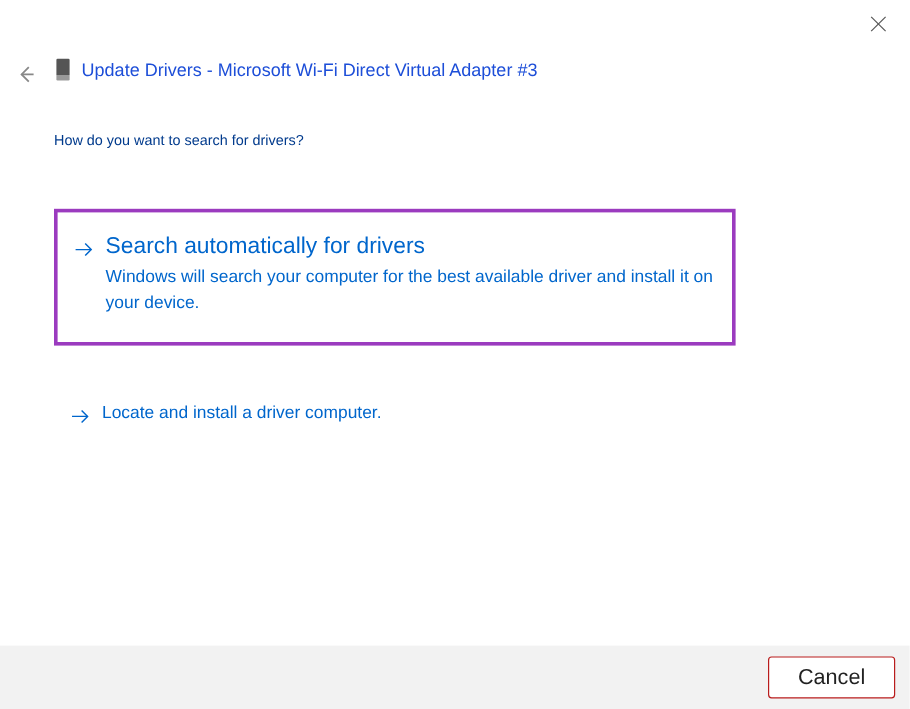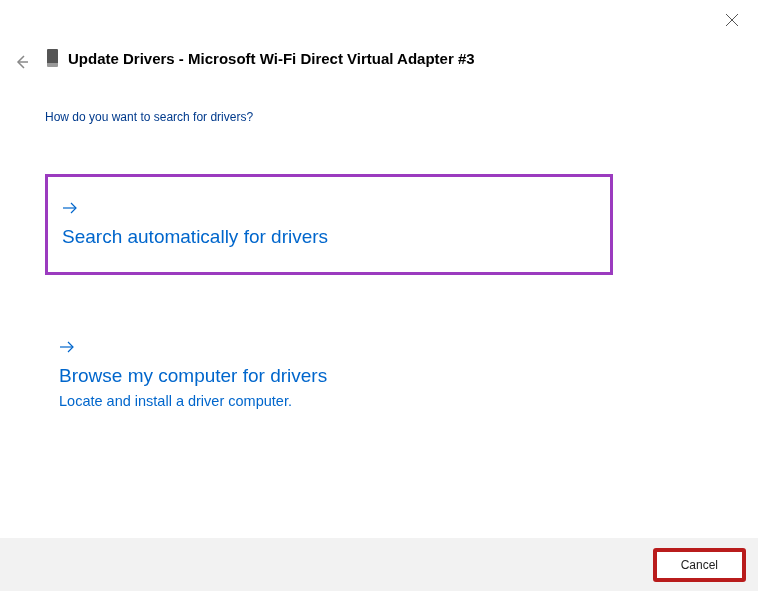--- a/index.html
+++ b/index.html
@@ -50,22 +50,22 @@
       gap: 10px;
     }
     .device-icon {
       width: 11px;
       height: 18px;
       background: linear-gradient(to bottom, #555 0%, #555 75%, #999 75%, #999 100%);
       border-radius: 1px;
     }
     .header-title {
       font-size: 15px;
-      color: #000000;
-      font-weight: 700;
+      color: #1d4ed8;
+      font-weight: 400;
     }
     .question {
       position: absolute;
       top: 110px;
       left: 45px;
       font-size: 12px;
       color: #003A8C;
       font-weight: 400;
     }
     .option {
@@ -80,21 +80,20 @@
       border: 3px solid #9B3BBF;
     }
     .option-2 {
       top: 316px;
       width: 568px;
     }
     .option-row {
       display: flex;
       align-items: flex-start;
       gap: 10px;
-      flex-direction: column;
     }
     .arrow-icon {
       width: 16px;
       height: 16px;
       margin-top: 5px;
       color: #0066CC;
       flex-shrink: 0;
     }
     .arrow-icon svg {
       width: 100%;
@@ -122,24 +121,24 @@
       right: 0;
       height: 53px;
       background: #F2F2F2;
       display: flex;
       align-items: center;
       justify-content: flex-end;
       padding-right: 12px;
     }
     .cancel-btn {
       background: #ffffff;
-      border: 4px solid #b91c1c;
+      border: 1px solid #b91c1c;
       border-radius: 3px;
       padding: 6px 24px;
-      font-size: 12px;
+      font-size: 18px;
       font-family: inherit;
       color: #222;
       cursor: pointer;
     }
   </style>
 </head>
 <body>
 
 <div class="close-btn">
   <svg viewBox="0 0 16 16">
@@ -165,34 +164,34 @@
 <div class="option option-1">
   <div class="option-row">
     <div class="arrow-icon">
       <svg viewBox="0 0 16 16">
         <line x1="1" y1="8" x2="14" y2="8" stroke="currentColor" stroke-width="1.2"></line>
         <path d="M9 3 L14 8 L9 13" stroke="currentColor" stroke-width="1.2" fill="none"></path>
       </svg>
     </div>
     <div class="option-text">
       <div class="option-title">Search automatically for drivers</div>
+      <div class="option-desc">Windows will search your computer for the best available driver and install it on your device.</div>
     </div>
   </div>
 </div>
 
 <div class="option option-2">
   <div class="option-row">
     <div class="arrow-icon">
       <svg viewBox="0 0 16 16">
         <line x1="1" y1="8" x2="14" y2="8" stroke="currentColor" stroke-width="1.2"></line>
         <path d="M9 3 L14 8 L9 13" stroke="currentColor" stroke-width="1.2" fill="none"></path>
       </svg>
     </div>
     <div class="option-text">
-      <div class="option-title">Browse my computer for drivers</div>
       <div class="option-desc">Locate and install a driver computer.</div>
     </div>
   </div>
 </div>
 
 <div class="footer">
   <button class="cancel-btn">Cancel</button>
 </div>
 
 </body></html>

